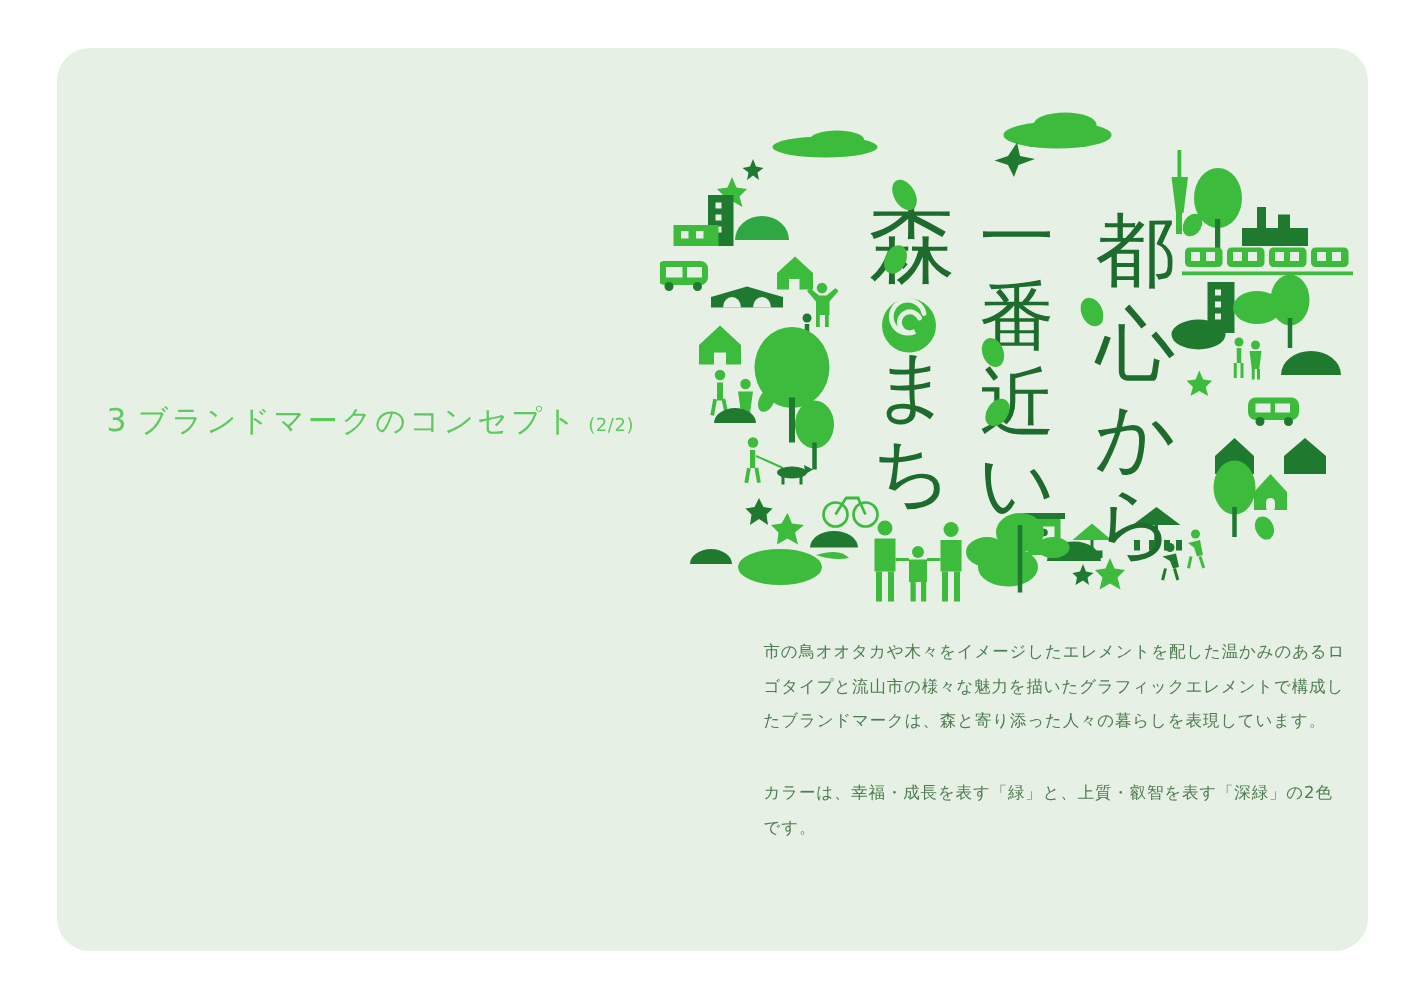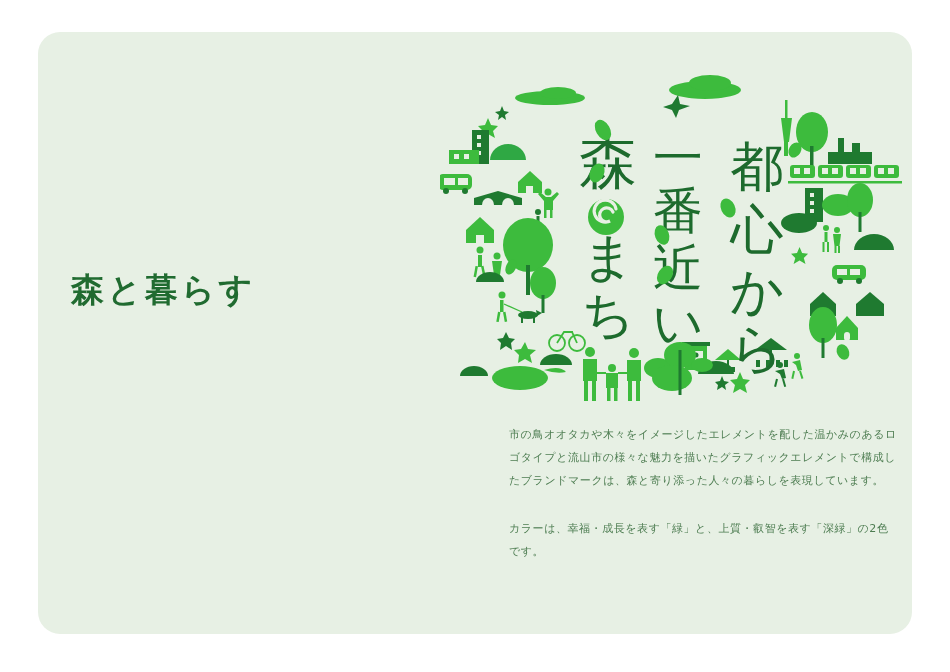--- a/index.html
+++ b/index.html
@@ -422,21 +422,23 @@
 
         <ellipse class="brt" cx="163" cy="70" rx="7" ry="11" transform="rotate(-30 163 70)"></ellipse>
         <ellipse class="brt" cx="157" cy="113" rx="7" ry="10" transform="rotate(25 157 113)"></ellipse>
         <ellipse class="brt" cx="222" cy="175" rx="7" ry="10" transform="rotate(-20 222 175)"></ellipse>
         <ellipse class="brt" cx="225" cy="215" rx="7" ry="10" transform="rotate(35 225 215)"></ellipse>
         <ellipse class="brt" cx="288" cy="148" rx="7" ry="10" transform="rotate(-25 288 148)"></ellipse>
       </svg>
     </div>
 
     <div id="left-text">
-      <h1 class="main-title">森と暮らす</h1>
+      <div class="section-line">
+        <span class="section-num">3</span><span class="section-title">ブランドマークのコンセプト</span><span class="section-page">(2/2)</span>
+      </div>
     </div>
 
     <div id="body-copy">
       <p>市の鳥オオタカや木々をイメージしたエレメントを配した温かみのあるロゴタイプと流山市の様々な魅力を描いたグラフィックエレメントで構成したブランドマークは、森と寄り添った人々の暮らしを表現しています。</p>
       <p>カラーは、幸福・成長を表す「緑」と、上質・叡智を表す「深緑」の2色です。</p>
     </div>
 
   </div>
 </div>
 

